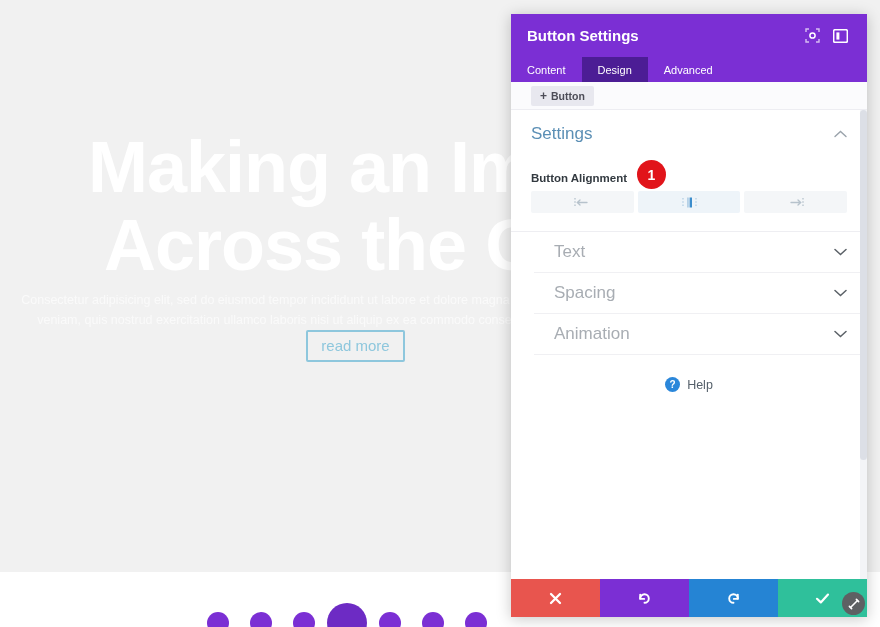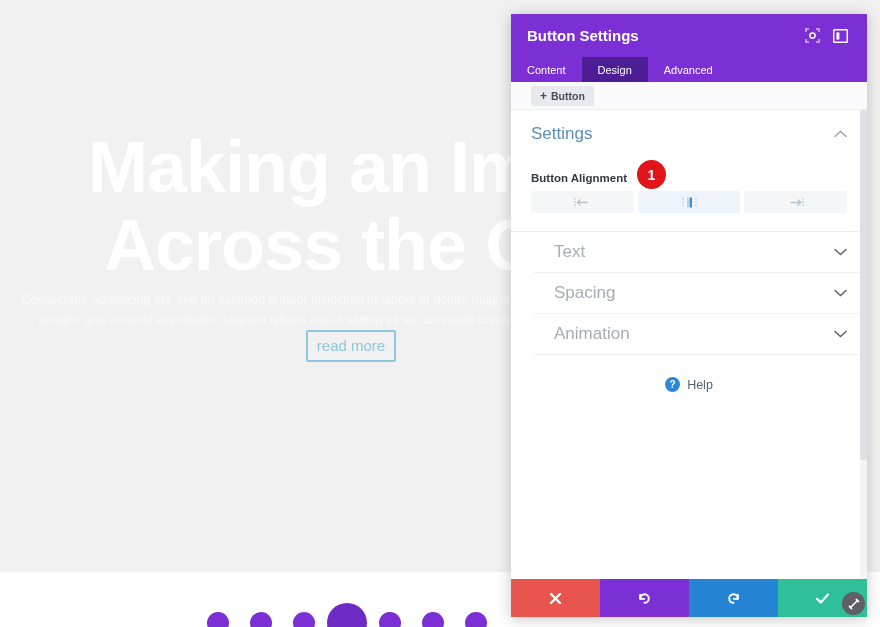--- a/index.html
+++ b/index.html
@@ -48,21 +48,21 @@
     left: 20px; top: 290px;
     width: 632px;
     text-align: center;
     font-size: 12.5px;
     line-height: 20px;
     color: #fafafa;
   }
   .read-more {
     position: absolute;
     left: 306px; top: 330px;
-    width: 90px; height: 32px;
+    width: 99px; height: 32px;
     border: 2px solid #8ec7dd;
     background: transparent;
     color: #8ec7dd;
     font-size: 15px;
     line-height: 28px;
     text-align: center;
     border-radius: 2px;
   }
   .lower-strip {
     position: absolute; left: 0; top: 572px;

